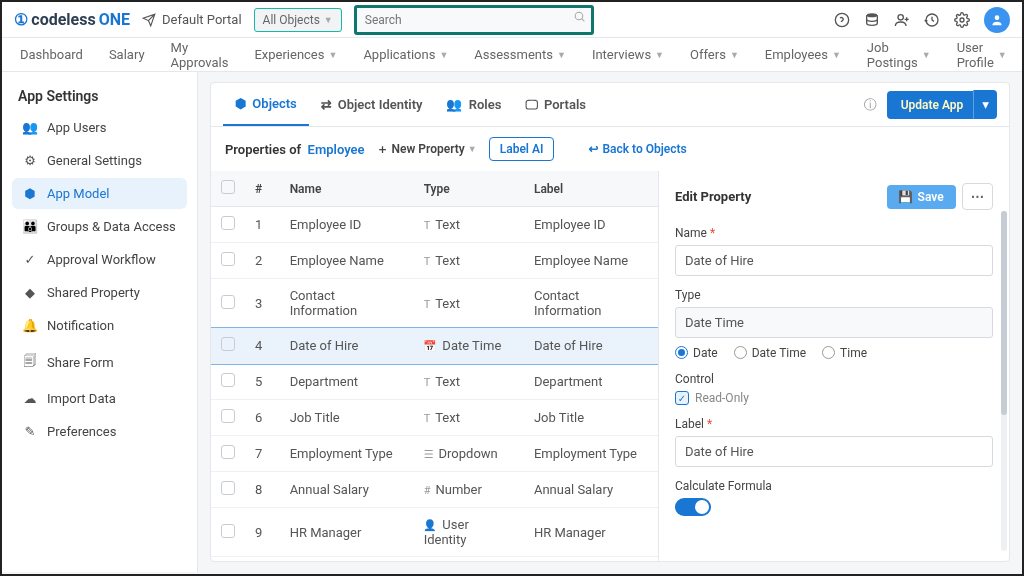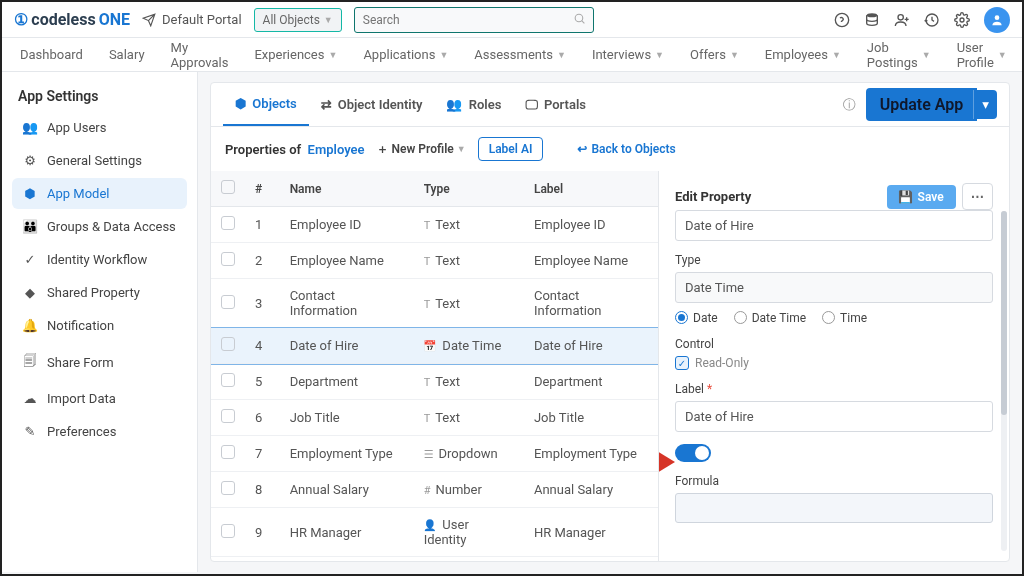--- a/index.html
+++ b/index.html
@@ -4,21 +4,21 @@
 <style>
 *{box-sizing:border-box;margin:0;padding:0;font-family:-apple-system,BlinkMacSystemFont,"Segoe UI",Roboto,sans-serif}
 body{background:#f5f6f8;font-size:13px;color:#333;width:1024px;height:576px;overflow:hidden;border:2px solid #222}
 .topbar{display:flex;align-items:center;height:36px;background:#fff;border-bottom:1px solid #e4e7eb;padding:0 12px;gap:12px}
 .logo{font-weight:700;font-size:16px;display:flex;align-items:center;gap:3px}
 .logo .blue{color:#1976d2}
 .logo .dark{color:#2c3e50}
 .portal-sel{display:flex;align-items:center;gap:6px;color:#555;font-size:13px}
 .obj-sel{background:#f1f3f5;border:1px solid #14b8a6;border-radius:3px;padding:4px 8px;font-size:12px;color:#666;display:flex;align-items:center;gap:4px}
 .search-wrap{flex:1;max-width:240px;position:relative}
-.search-wrap input{width:100%;padding:5px 28px 5px 8px;border:1px solid #0f766e;border-radius:3px;background:#f8f9fa;font-size:12px}
+.search-wrap input{width:100%;padding:5px 28px 5px 8px;border:3px solid #0f766e;border-radius:3px;background:#f8f9fa;font-size:12px}
 .search-wrap .sicon{position:absolute;right:8px;top:5px;color:#aaa}
 .top-icons{margin-left:auto;display:flex;align-items:center;gap:14px;color:#555}
 .top-icons span{cursor:pointer}
 .avatar{width:26px;height:26px;border-radius:50%;background:#3a94ef;display:flex;align-items:center;justify-content:center;color:#fff}
 .nav2{display:flex;align-items:center;height:34px;background:#fff;border-bottom:1px solid #e4e7eb;padding:0 18px;gap:26px;font-size:13px;color:#666}
 .nav2 .ni{display:flex;align-items:center;gap:4px;cursor:pointer}
 .carets{font-size:9px;color:#aaa}
 .main{display:flex;height:calc(100% - 72px)}
 .sidebar{width:196px;background:#fff;border-right:1px solid #e4e7eb;padding:16px 10px}
 .sidebar h3{font-size:14px;font-weight:600;color:#333;margin-bottom:8px;padding-left:6px}
@@ -26,39 +26,39 @@
 .sb-item.active{background:#e8f2fc;color:#1976d2}
 .sb-item .ic{width:16px;text-align:center;color:#555}
 .sb-item.active .ic{color:#1976d2}
 .content{flex:1;padding:10px 12px;overflow:hidden}
 .card{background:#fff;border:1px solid #e4e7eb;border-radius:4px;height:100%;display:flex;flex-direction:column}
 .tabs-row{display:flex;align-items:center;border-bottom:1px solid #e4e7eb;padding:0 12px;height:44px}
 .tab{display:flex;align-items:center;gap:6px;padding:0 12px;height:100%;font-size:13px;color:#555;cursor:pointer;font-weight:600}
 .tab.active{color:#1976d2;border-bottom:2px solid #1976d2}
 .tabs-spacer{flex:1}
 .info-ic{color:#999;margin-right:10px}
-.btn-primary{background:#1976d2;color:#0f172a;border:none;padding:7px 14px;border-radius:4px;font-size:16px;font-weight:600;cursor:pointer;display:flex;align-items:center;gap:6px}
+.btn-primary{background:#1976d2;color:#fef9c3;border:none;padding:7px 14px;border-radius:4px;font-size:12px;font-weight:600;cursor:pointer;display:flex;align-items:center;gap:6px}
 .btn-split{background:#1976d2;color:#fff;border:none;border-left:1px solid rgba(255,255,255,.3);padding:7px 8px;border-radius:0 4px 4px 0;cursor:pointer;margin-left:-4px}
 .subbar{display:flex;align-items:center;gap:12px;padding:10px 14px;font-size:13px}
 .subbar b{font-weight:600}
 .link{color:#1976d2;font-weight:600}
 .newprop{color:#444;font-weight:600;cursor:pointer;display:flex;align-items:center;gap:3px;font-size:12px}
 .alice{border:1px solid #1976d2;color:#1976d2;padding:4px 10px;border-radius:4px;font-size:12px;font-weight:600;cursor:pointer}
 .back{color:#1976d2;font-weight:600;font-size:12px;cursor:pointer;display:flex;align-items:center;gap:4px}
 .body-split{display:flex;flex:1;overflow:hidden}
 .tbl-wrap{flex:1;overflow:auto;border-right:1px solid #e4e7eb}
 table{width:100%;border-collapse:collapse;font-size:13px}
 th{text-align:left;padding:9px 10px;background:#f7f8fa;border-bottom:1px solid #e4e7eb;font-weight:600;color:#444;font-size:12px}
 td{padding:9px 10px;border-bottom:1px solid #eef0f3;color:#555}
 tr.sel td{background:#eaf3fc}
 tr.sel{outline:1px solid #7fb5e8}
 .cb{width:14px;height:14px;border:1px solid #c8ccd2;border-radius:3px;display:inline-block}
 .ticon{color:#999;margin-right:5px;font-size:11px}
 .panel{width:350px;padding:12px 16px;overflow-y:auto;position:relative}
-.panel-head{display:flex;align-items:center;margin-bottom:0}
+.panel-head{display:flex;align-items:center;margin-bottom:16px}
 .panel-head h4{font-size:13px;font-weight:700;color:#333}
 .panel-head .sp{flex:1}
 .btn-save{background:#5aaaf0;color:#fff;border:none;padding:5px 12px;border-radius:4px;font-size:12px;font-weight:600;cursor:pointer;display:flex;align-items:center;gap:4px}
 .btn-more{border:1px solid #d6dae0;background:#fff;padding:5px 8px;border-radius:4px;margin-left:6px;cursor:pointer;color:#666;font-weight:700}
 .fld{margin-bottom:12px}
 .fld label{display:block;font-size:12px;color:#444;margin-bottom:5px}
 .req{color:#e74c3c}
 .fld input[type=text],.fld .sel{width:100%;padding:7px 9px;border:1px solid #d6dae0;border-radius:3px;font-size:13px;background:#fff;color:#555}
 .fld .sel{background:#f8f9fa}
 .radios{display:flex;gap:16px;margin-top:8px;font-size:12px;color:#444}
@@ -175,21 +175,21 @@
         <div class="sb-item active">
           <span class="ic">⬢</span>
           <span>App Model</span>
         </div>
         <div class="sb-item">
           <span class="ic">👪</span>
           <span>Groups &amp; Data Access</span>
         </div>
         <div class="sb-item">
           <span class="ic">✓</span>
-          <span>Identity Workflow</span>
+          <span>Approval Workflow</span>
         </div>
         <div class="sb-item">
           <span class="ic">◆</span>
           <span>Shared Property</span>
         </div>
         <div class="sb-item">
           <span class="ic">🔔</span>
           <span>Notification</span>
         </div>
         <div class="sb-item">
@@ -229,21 +229,21 @@
             </div>
           </div>
         <div class="tabs-spacer"></div>
         <span class="info-ic">ⓘ</span>
         <button class="btn-primary" style="border-radius:4px 0 0 4px">Update App</button>
         <button class="btn-split">▾</button>
       </div>
 
       <div class="subbar">
         <span><b>Properties of</b>&nbsp; <span class="link">Employee</span></span>
-        <span class="newprop">＋ <span>New Profile</span> <span class="carets">▼</span></span>
+        <span class="newprop">＋ <span>New Property</span> <span class="carets">▼</span></span>
         <span class="alice">Label AI</span>
         <span style="width:10px"></span>
         <span class="back">↩ <span>Back to Objects</span></span>
       </div>
 
       <div class="body-split">
         <div class="tbl-wrap">
           <table>
             <thead>
                 <tr id="thead-row">
@@ -335,20 +335,21 @@
               <div class="scrollthumb"></div>
             </div>
           <div class="panel-head">
             <h4>Edit Property</h4>
             <div class="sp"></div>
             <button class="btn-save">💾 <span>Save</span></button>
             <button class="btn-more">⋯</button>
           </div>
 
           <div class="fld">
+            <label><span>Name</span> <span class="req">*</span></label>
             <input type="text" value="Date of Hire" style="">
           </div>
 
           <div class="fld">
             <label>Type</label>
             <div class="sel">Date Time</div>
             <div class="radios" id="radios">
                 <div class="radio">
                   <span class="rdot on"></span>
                   <span>Date</span>
@@ -371,28 +372,22 @@
                 <span>Read-Only</span>
               </div>
           </div>
 
           <div class="fld">
             <label><span>Label</span> <span class="req">*</span></label>
             <input type="text" value="Date of Hire" style="">
           </div>
 
           <div class="fld">
+            <label>Calculate Formula</label>
             <div class="toggle"></div>
           </div>
 
-          <div class="fld" style="position:relative">
-            <label>Formula</label>
-            <div class="formula-box"></div>
-            <div class="arrow">
-                <div class="head"></div>
-              </div>
-          </div>
 
         </div>
       </div>
     </div>
   </div>
 </div>
 
 </body></html>

